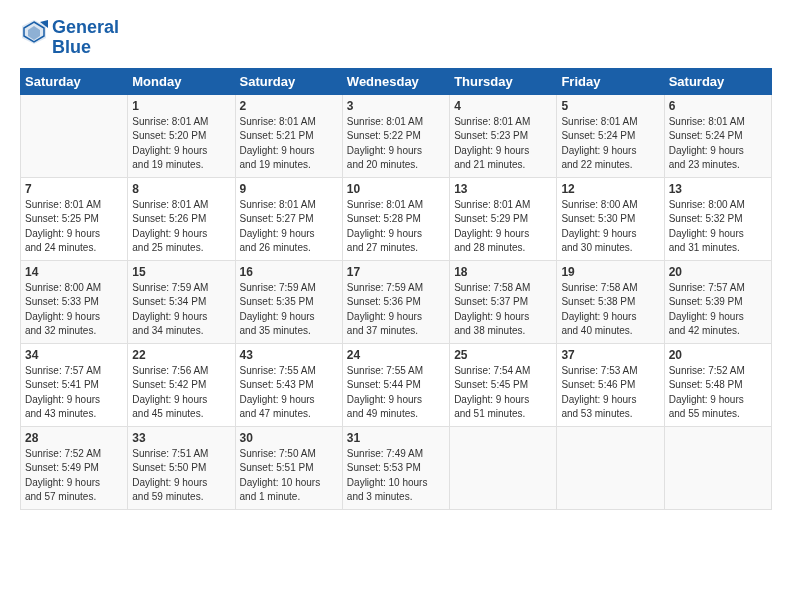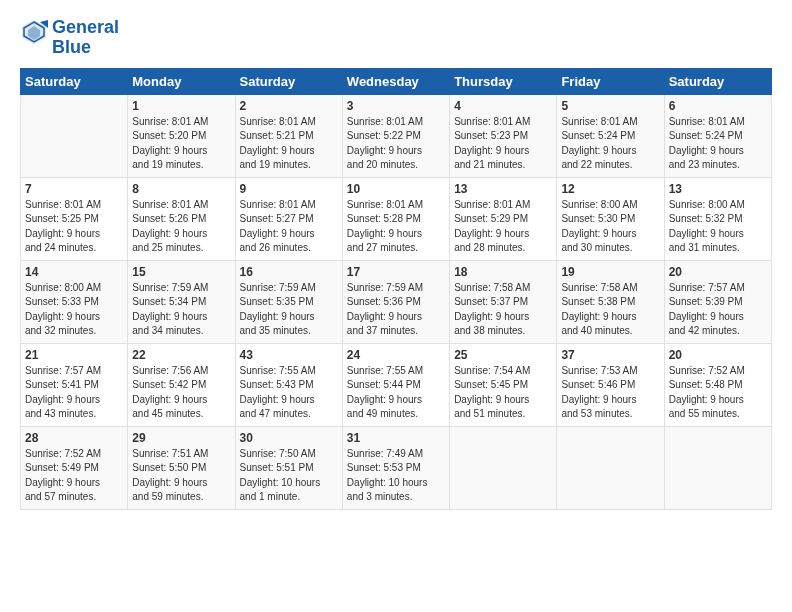--- a/index.html
+++ b/index.html
@@ -210,21 +210,21 @@
             <span class="day-num">19</span>
             <div class="day-info">Sunrise: 7:58 AM<br>Sunset: 5:38 PM<br>Daylight: 9 hours<br>and 40 minutes.</div>
           </td>
           <td>
             <span class="day-num">20</span>
             <div class="day-info">Sunrise: 7:57 AM<br>Sunset: 5:39 PM<br>Daylight: 9 hours<br>and 42 minutes.</div>
           </td>
         </tr>
         <tr>
           <td>
-            <span class="day-num">21</span>
+            <span class="day-num">34</span>
             <div class="day-info">Sunrise: 7:57 AM<br>Sunset: 5:41 PM<br>Daylight: 9 hours<br>and 43 minutes.</div>
           </td>
           <td>
             <span class="day-num">22</span>
             <div class="day-info">Sunrise: 7:56 AM<br>Sunset: 5:42 PM<br>Daylight: 9 hours<br>and 45 minutes.</div>
           </td>
           <td>
             <span class="day-num">43</span>
             <div class="day-info">Sunrise: 7:55 AM<br>Sunset: 5:43 PM<br>Daylight: 9 hours<br>and 47 minutes.</div>
           </td>
@@ -244,21 +244,21 @@
             <span class="day-num">20</span>
             <div class="day-info">Sunrise: 7:52 AM<br>Sunset: 5:48 PM<br>Daylight: 9 hours<br>and 55 minutes.</div>
           </td>
         </tr>
         <tr>
           <td>
             <span class="day-num">28</span>
             <div class="day-info">Sunrise: 7:52 AM<br>Sunset: 5:49 PM<br>Daylight: 9 hours<br>and 57 minutes.</div>
           </td>
           <td>
-            <span class="day-num">29</span>
+            <span class="day-num">33</span>
             <div class="day-info">Sunrise: 7:51 AM<br>Sunset: 5:50 PM<br>Daylight: 9 hours<br>and 59 minutes.</div>
           </td>
           <td>
             <span class="day-num">30</span>
             <div class="day-info">Sunrise: 7:50 AM<br>Sunset: 5:51 PM<br>Daylight: 10 hours<br>and 1 minute.</div>
           </td>
           <td>
             <span class="day-num">31</span>
             <div class="day-info">Sunrise: 7:49 AM<br>Sunset: 5:53 PM<br>Daylight: 10 hours<br>and 3 minutes.</div>
           </td>

